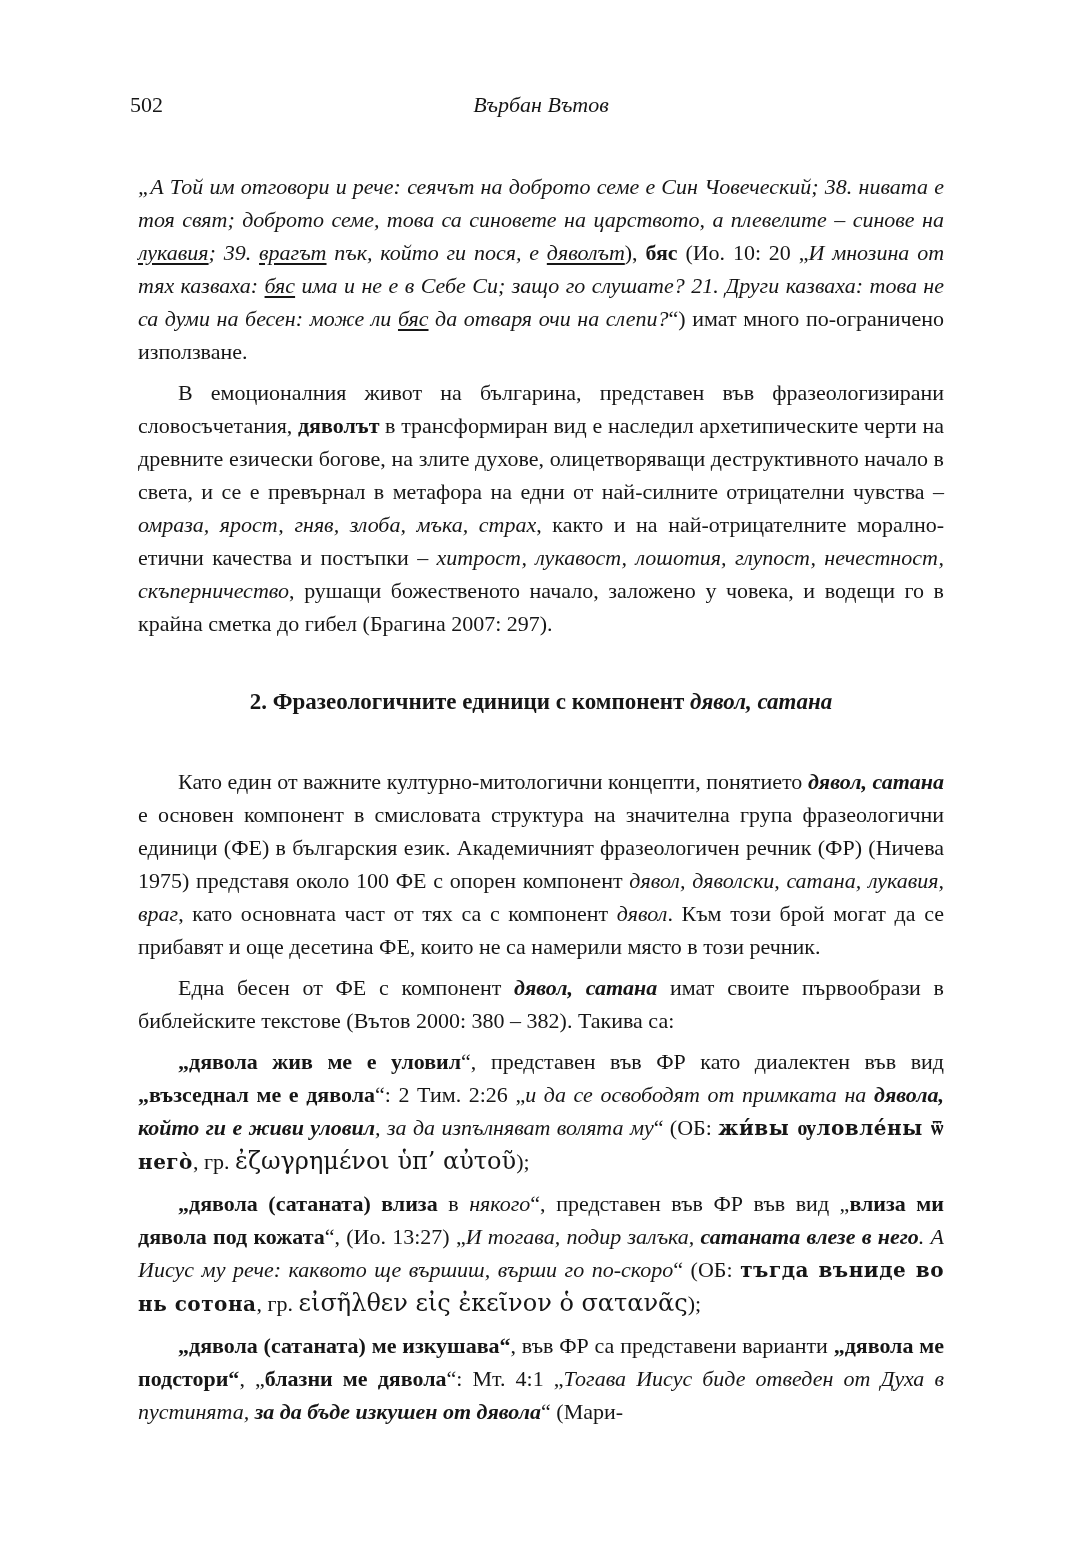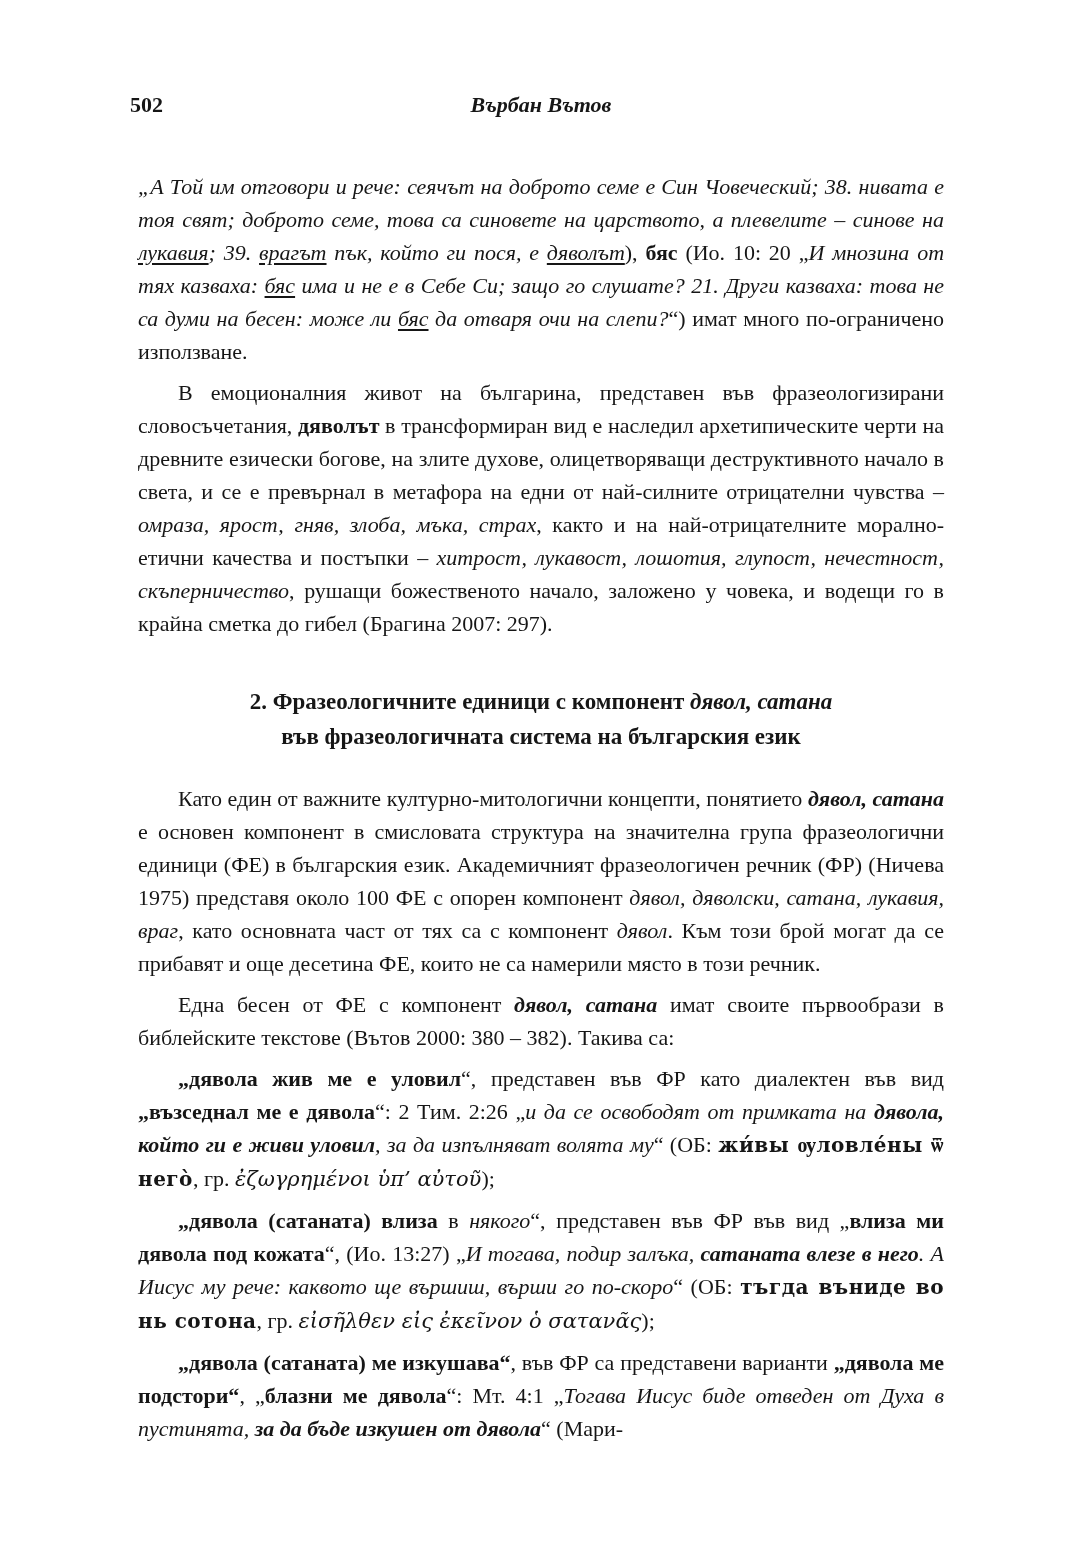--- a/index.html
+++ b/index.html
@@ -19,21 +19,20 @@
     box-sizing: border-box;
     width: 1080px;
     height: 1550px;
     padding: 92px 128px 40px 130px;
   }
   .page-header {
     position: relative;
     height: 30px;
     margin-bottom: 48px;
     font-size: 22px;
-    font-weight: bold;
   }
   .page-number {
     position: absolute;
     left: 0;
     top: 0;
   }
   .running-head {
     position: absolute;
     left: 0;
     right: 0;
@@ -47,55 +46,54 @@
     text-align: justify;
   }
   p.para {
     margin: 8px;
     text-indent: 40px;
   }
   p.para.no-indent {
     text-indent: 0;
   }
   h2.section-heading {
-    margin: 44px 36px 28px 36px;
+    margin: 44px 36px 46px 36px;
     font-size: 23px;
     line-height: 35px;
     font-weight: bold;
     text-align: center;
     text-indent: 0;
   }
   
   .run-r  { }
   .run-i  { font-style: italic; }
   .run-b  { font-weight: bold; }
   .run-bi { font-weight: bold; font-style: italic; }
   .run-iu { font-style: italic; text-decoration: underline; text-underline-offset: 3px; }
   .run-cs { font-weight: bold; font-family: "DejaVu Serif", serif; font-size: 20px; letter-spacing: 0.5px; }
-  .run-g  { font-style: italic; font-family: "DejaVu Serif", serif; font-size: 21px; }
+  .run-g  { font-family: "DejaVu Serif", serif; font-size: 24px; }
 </style>
 </head>
 <body>
 
 <div class="page">
 
   <header class="page-header">
     <span class="page-number">502</span>
     <span class="running-head">Върбан Вътов</span>
   </header>
 
   <main class="body-text">
 
     <p class="para no-indent"><span class="run-i">„А Той им отговори и рече: сеячът на доброто семе е Син Човеческий; 38. нивата е тоя свят; доброто семе, това са синовете на царството, а плевелите – синове на </span><span class="run-iu">лукавия</span><span class="run-i">; 39. </span><span class="run-iu">врагът</span><span class="run-i"> пък, който ги пося, е </span><span class="run-iu">дяволът</span><span class="run-r">), </span><span class="run-b">бяс</span><span class="run-r"> (Ио. 10: 20 „</span><span class="run-i">И мнозина от тях казваха: </span><span class="run-iu">бяс</span><span class="run-i"> има и не е в Себе Си; защо го слушате? 21. Други казваха: това не са думи на бесен: може ли </span><span class="run-iu">бяс</span><span class="run-i"> да отваря очи на слепи?</span><span class="run-r">“) имат много по-ограничено използване.</span></p>
 
     <p class="para"><span class="run-r">В емоционалния живот на българина, представен във фразеологизирани словосъчетания, </span><span class="run-b">дяволът</span><span class="run-r"> в трансформиран вид е наследил архетипическите черти на древните езически богове, на злите духове, олицетворяващи деструктивното начало в света, и се е превърнал в метафора на едни от най-силните отрицателни чувства – </span><span class="run-i">омраза, ярост, гняв, злоба, мъка, страх</span><span class="run-r">, както и на най-отрицателните морално-етични качества и постъпки – </span><span class="run-i">хитрост, лукавост, лошотия, глупост, нечестност, скъперничество</span><span class="run-r">, рушащи божественото начало, заложено у човека, и водещи го в крайна сметка до гибел (Брагина 2007: 297).</span></p>
 
     <h2 class="section-heading">
       <span><span class="run-b">2. Фразеологичните единици с компонент </span><span class="run-bi">дявол, сатана</span></span><br>
-      <span><span class="run-b">във фразеологичната система на българския език</span></span>
     </h2>
 
     <p class="para"><span class="run-r">Като един от важните културно-митологични концепти, понятието </span><span class="run-bi">дявол, сатана</span><span class="run-r"> е основен компонент в смисловата структура на значителна група фразеологични единици (ФЕ) в българския език. Академичният фразеологичен речник (ФР) (Ничева 1975) представя около 100 ФЕ с опорен компонент </span><span class="run-i">дявол, дяволски, сатана, лукавия, враг</span><span class="run-r">, като основната част от тях са с компонент </span><span class="run-i">дявол</span><span class="run-r">. Към този брой могат да се прибавят и още десетина ФЕ, които не са намерили място в този речник.</span></p>
 
     <p class="para"><span class="run-r">Една бесен от ФЕ с компонент </span><span class="run-bi">дявол, сатана</span><span class="run-r"> имат своите първообрази в библейските текстове (Вътов 2000: 380 – 382). Такива са:</span></p>
 
     <p class="para"><span class="run-b">„дявола жив ме е уловил</span><span class="run-r">“, представен във ФР като диалектен във вид </span><span class="run-b">„възседнал ме е дявола</span><span class="run-r">“: 2 Тим. 2:26 „</span><span class="run-i">и да се освободят от примката на </span><span class="run-bi">дявола, който ги е живи уловил</span><span class="run-i">, за да изпълняват волята му</span><span class="run-r">“ (ОБ: </span><span class="run-cs">жи́вы ѹловле́ны ѿ него̀</span><span class="run-r">, гр. </span><span class="run-g">ἐζωγρημένοι ὑπ’ αὐτοῦ</span><span class="run-r">);</span></p>
 
     <p class="para"><span class="run-b">„дявола (сатаната) влиза</span><span class="run-r"> в </span><span class="run-i">някого</span><span class="run-r">“, представен във ФР във вид „</span><span class="run-b">влиза ми дявола под кожата</span><span class="run-r">“, (Ио. 13:27) „</span><span class="run-i">И тогава, подир залъка, </span><span class="run-bi">сатаната влезе в него</span><span class="run-i">. А Иисус му рече: каквото ще вършиш, върши го по-скоро</span><span class="run-r">“ (ОБ: </span><span class="run-cs">тъгда въниде во нь сотона</span><span class="run-r">, гр. </span><span class="run-g">εἰσῆλθεν εἰς ἐκεῖνον ὁ σατανᾶς</span><span class="run-r">);</span></p>
 

